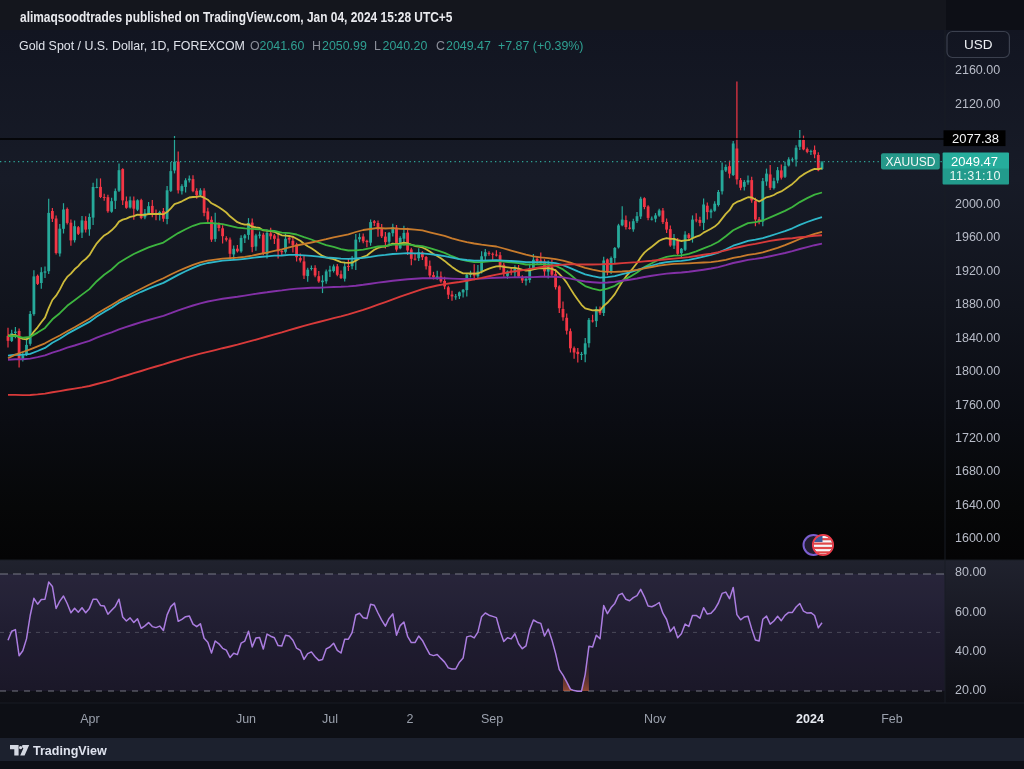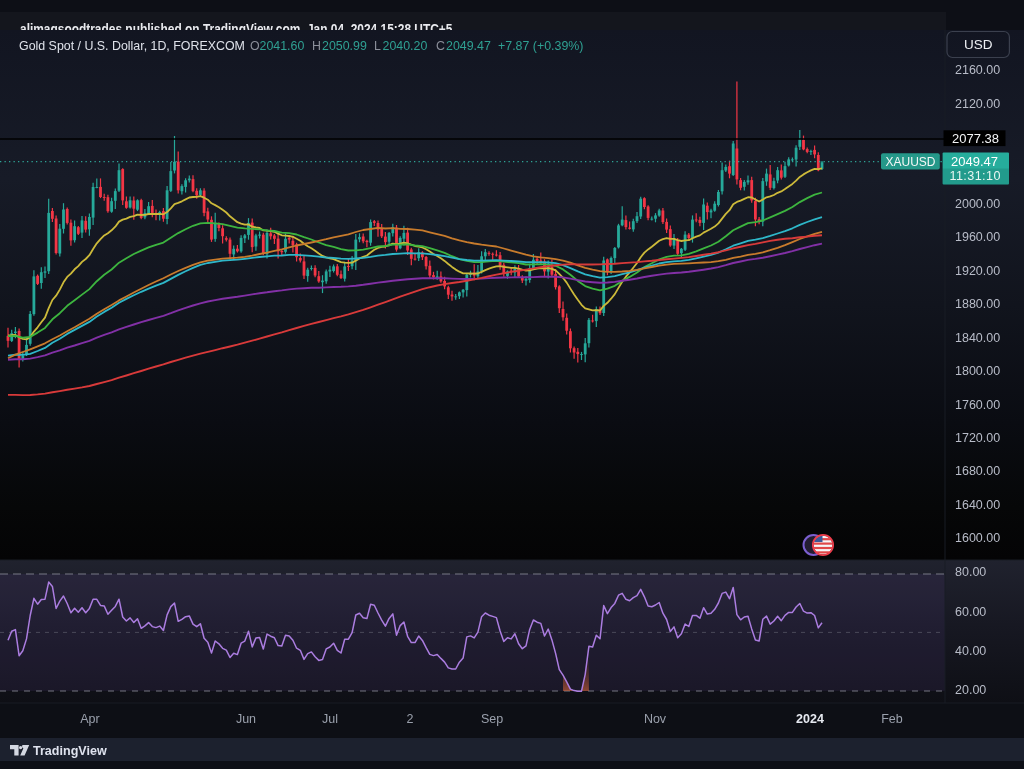--- a/index.html
+++ b/index.html
@@ -1,15 +1,15 @@
 <!DOCTYPE html>
 <html><head><meta charset="utf-8"><style>
 html,body{margin:0;padding:0;background:#0d0f16;width:1024px;height:769px;overflow:hidden}
 *{font-family:"Liberation Sans",sans-serif}
-#top{position:absolute;left:0;top:12px;width:946px;height:30px;background:#14161d}
+#top{position:absolute;left:0;top:0;width:946px;height:30px;background:#14161d}
 #top span{position:absolute;left:20px;top:8px;font-size:15px;font-weight:700;color:#e9eaee;transform:scaleX(0.795);transform-origin:left center;white-space:nowrap}
 #foot{position:absolute;left:0;top:738px;width:1024px;height:23px;background:#1c212e}
 #foot span{position:absolute;left:33px;top:5px;font-size:13.5px;font-weight:700;color:#dfe3ee;transform:scaleX(0.93);transform-origin:left center;white-space:nowrap}
 svg{position:absolute;left:0;top:0}
 .ax{font-size:12.5px;fill:#b8bcc8}
 .tx{font-size:12.5px;fill:#9aa0ac}
 .txb{font-size:12.5px;fill:#e6e9f0;font-weight:700}
 </style></head><body>
 <div id="top">
     <span>alimaqsoodtrades published on TradingView.com, Jan 04, 2024 15:28 UTC+5</span>

